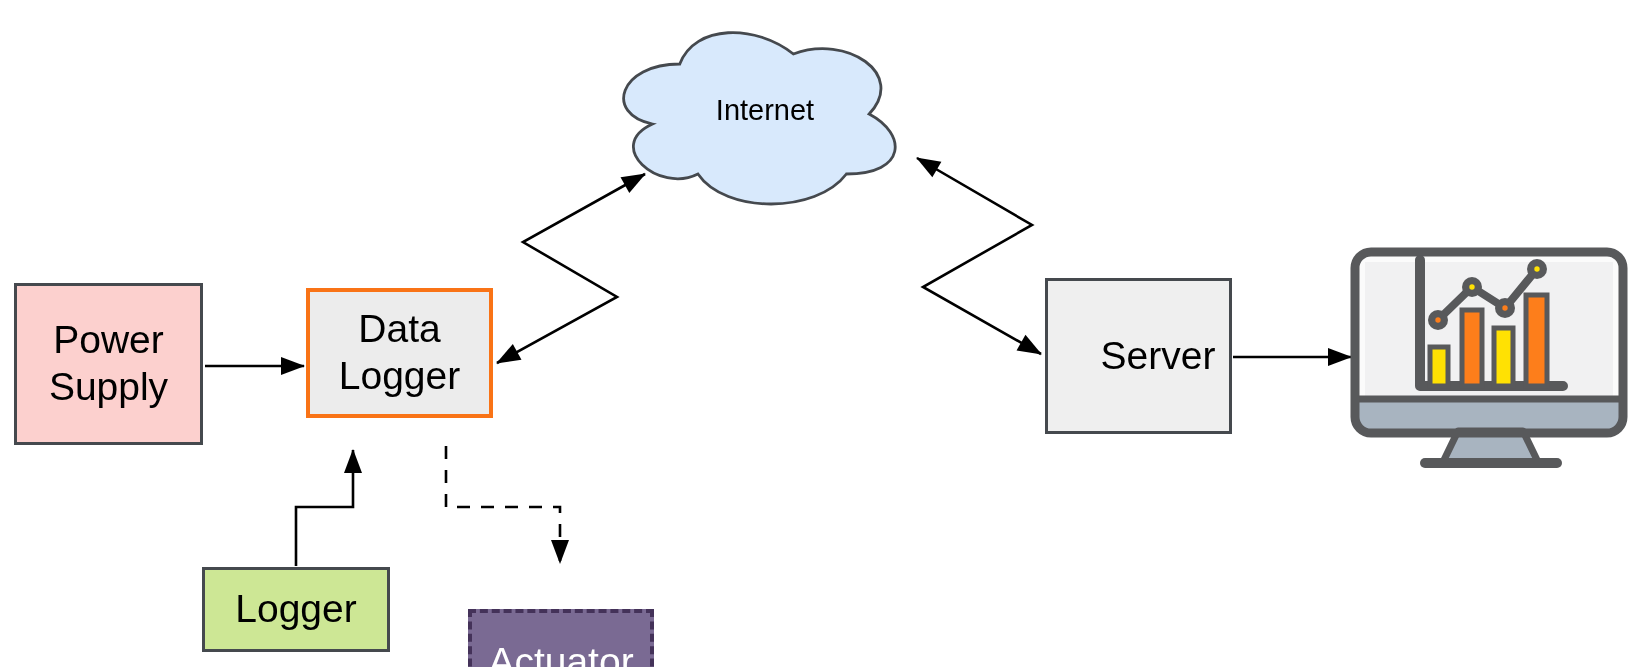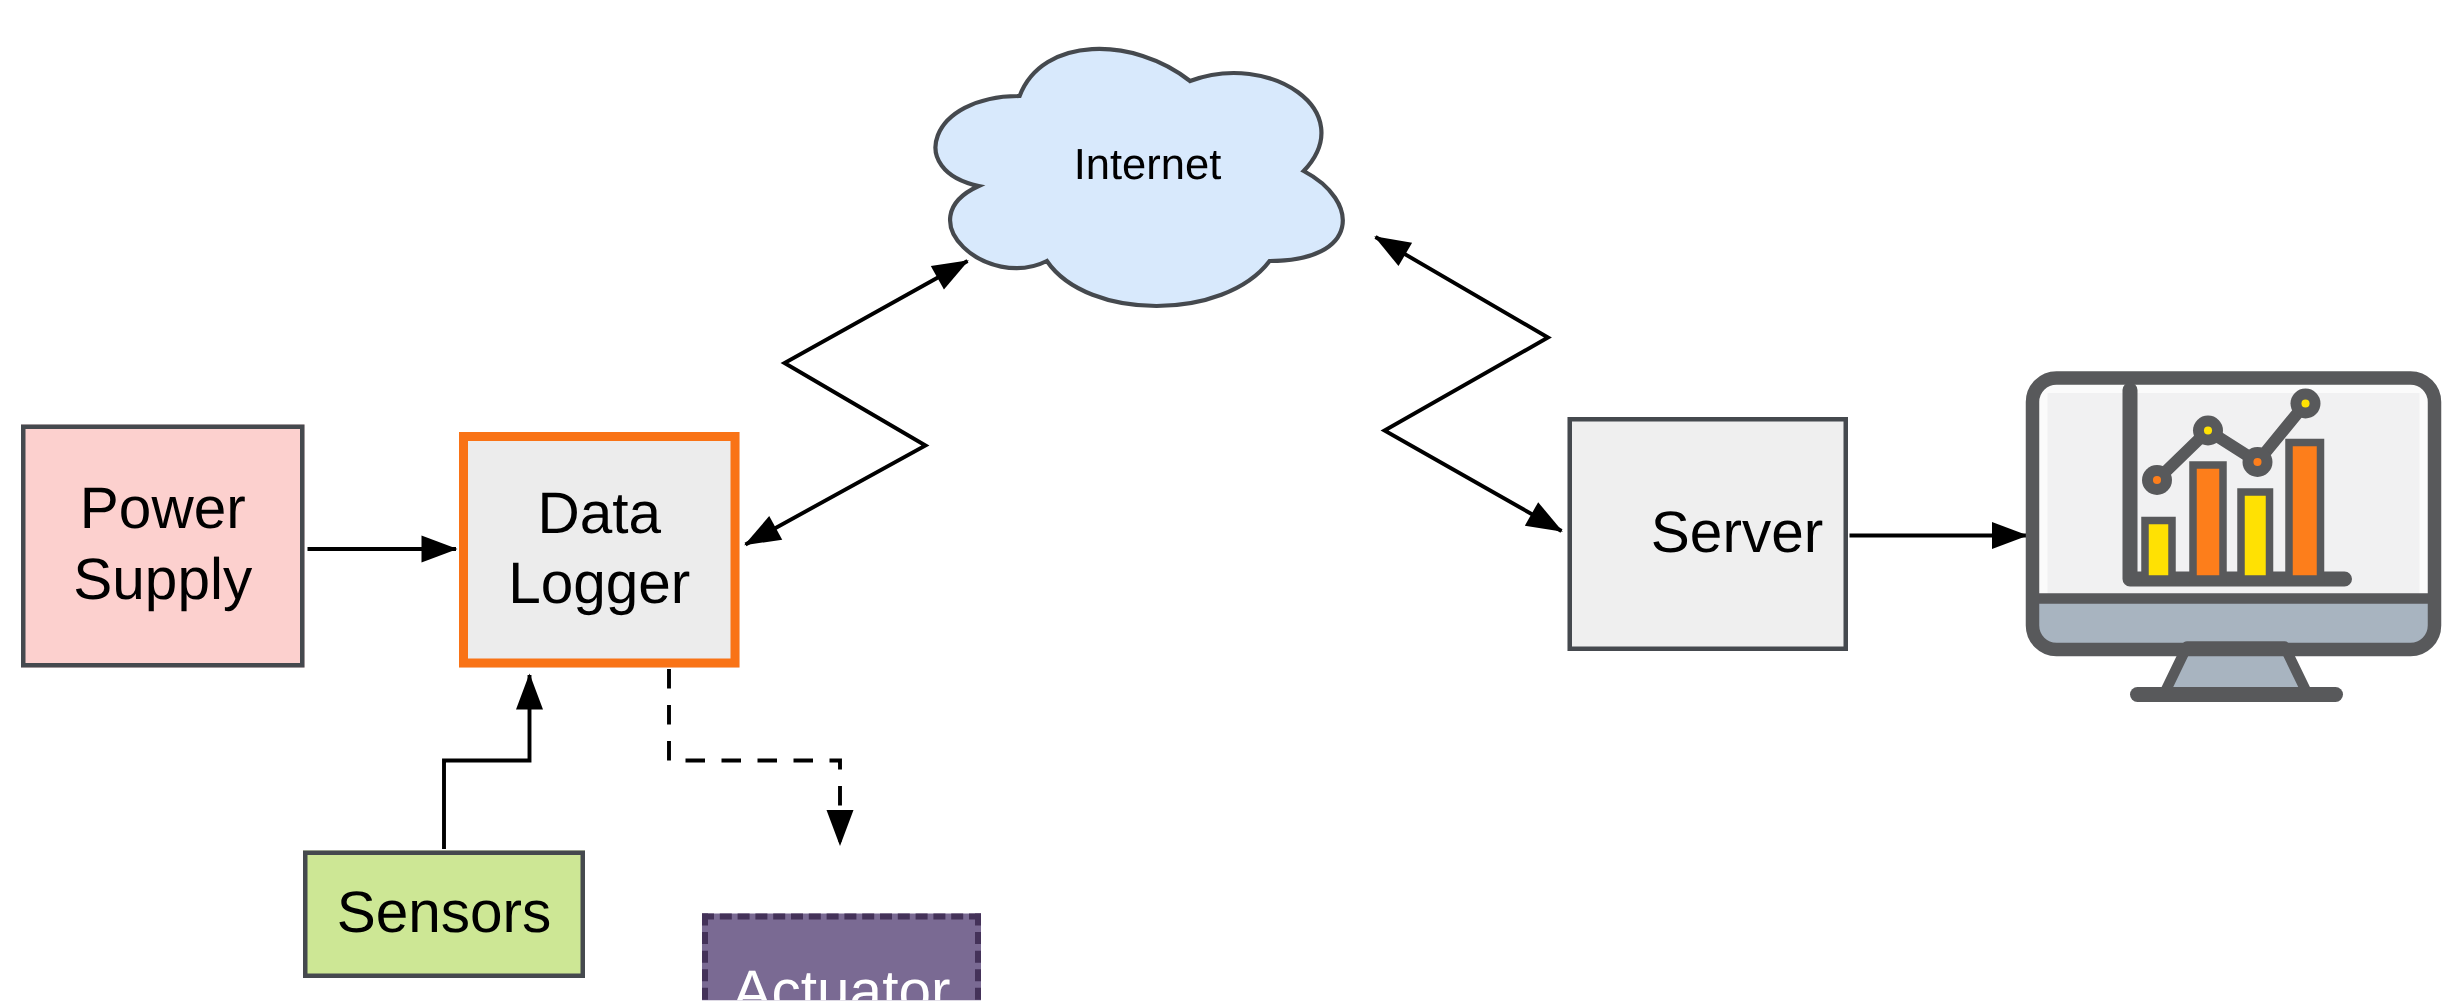--- a/index.html
+++ b/index.html
@@ -23,22 +23,22 @@
     line-height: 1.2;
     color: #000000;
   }
   .node .node-label { display: block; }
   #node-power-supply {
     left: 14px; top: 283px; width: 189px; height: 162px;
     background: #fcd0ce; border: 3px solid #45494e;
   }
   #node-power-supply .node-label { max-width: 150px; }
   #node-data-logger {
-    left: 306px; top: 288px; width: 187px; height: 157px;
-    background: #ececec; border: 6px solid #f97316;
+    left: 306px; top: 288px; width: 187px; height: 130px;
+    background: #ececec; border: 4px solid #f97316;
   }
   #node-data-logger .node-label { max-width: 150px; }
   #node-sensors {
     left: 202px; top: 567px; width: 188px; height: 85px;
     background: #cde795; border: 3px solid #45494e;
   }
   #node-actuator {
     left: 468px; top: 567px; width: 186px; height: 107px;
     background: #7a6a93; border: 4px dashed #443259;
     color: #ffffff;
@@ -91,21 +91,21 @@
 
   <div class="node" id="node-power-supply">
     <span class="node-label">Power Supply</span>
   </div>
 
   <div class="node" id="node-data-logger">
     <span class="node-label">Data Logger</span>
   </div>
 
   <div class="node" id="node-sensors">
-    <span class="node-label">Sensors</span>
+    <span class="node-label">Logger</span>
   </div>
 
   <div class="node" id="node-actuator">
     <span class="node-label">Actuator</span>
   </div>
 
   <div class="node" id="node-server">
     <span class="node-label">Server</span>
   </div>
 

